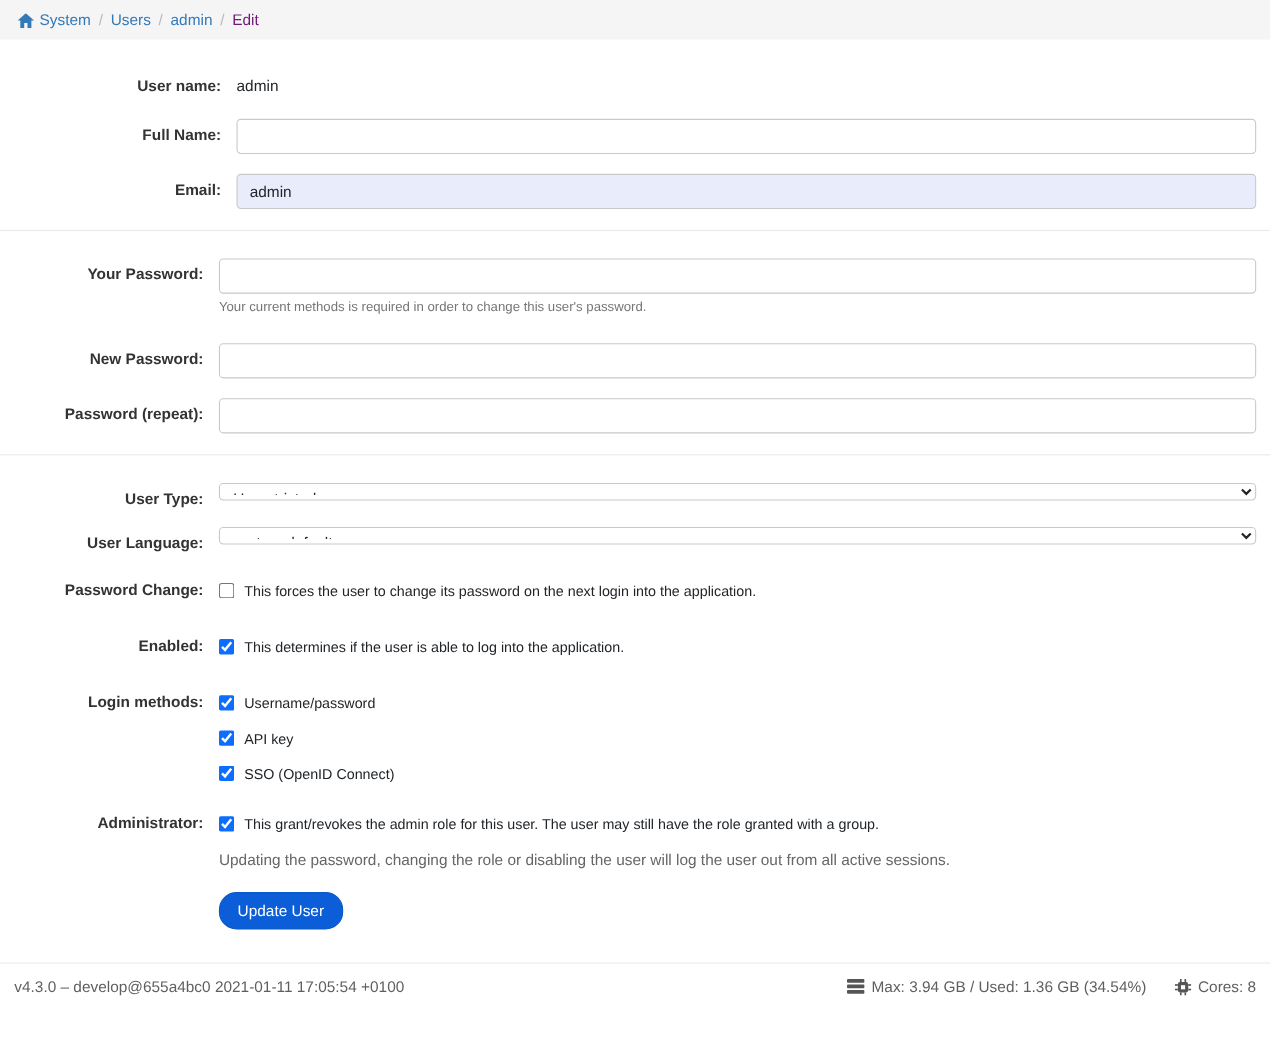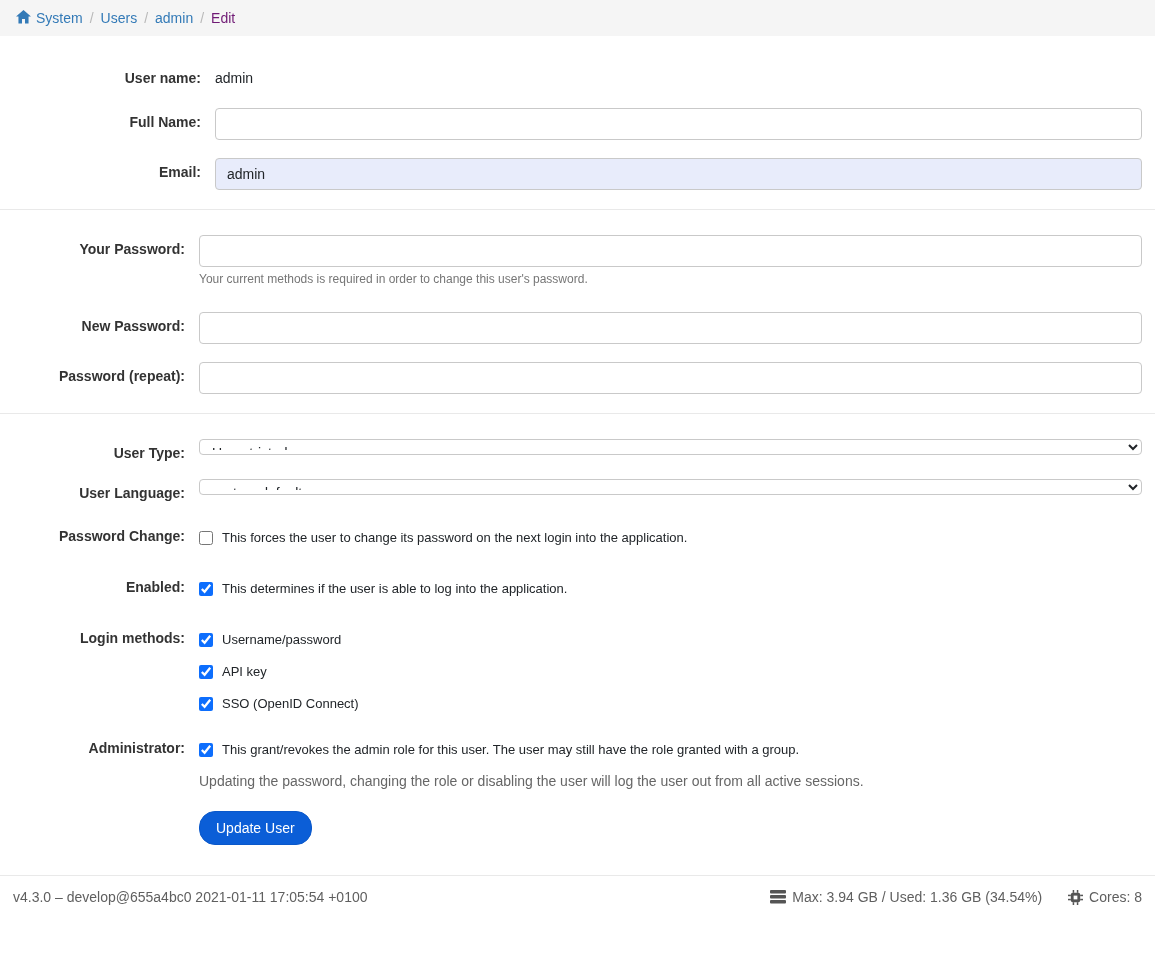--- a/index.html
+++ b/index.html
@@ -14,21 +14,21 @@
 
   
   .crumb-bar {
     background: #f5f5f5;
     padding: 10px 16px;
     display: flex;
     align-items: center;
     gap: 7px;
     font-size: 14px;
   }
-  .crumb-home { display: flex; align-items: flex-start; gap: 5px; cursor: pointer; text-decoration: none; }
+  .crumb-home { display: flex; align-items: flex-end; gap: 5px; cursor: pointer; text-decoration: none; }
   .home-icon svg { width: 15px; height: 14px; fill: #337ab7; display: block; }
   .crumb-link { color: #337ab7; text-decoration: none; cursor: pointer; }
   .crumb-sep { color: #b9b9b9; }
   .crumb-current { color: #701a75; }
 
   
   .content { padding: 0 13px 0 0; }
   .sec-1 { margin-top: 28px; margin-left: 16px; }
   .sec-2, .sec-3 { margin-top: 25px; }
   .frow { display: flex; align-items: flex-start; }
@@ -65,21 +65,21 @@
     border-radius: 4px;
     padding: 4px 8px;
     font-size: 14px;
     font-family: inherit;
     color: #212529;
     background: #fff;
   }
 
   .help { font-size: 12px; color: #767676; margin-top: 5px; }
 
-  .chk-line { display: flex; align-items: center; gap: 9px; padding-top: 3px; }
+  .chk-line { display: flex; gap: 9px; padding-top: 3px; }
   input[type="checkbox"] {
     width: 14px; height: 14px;
     accent-color: #0d6efd;
     flex: 0 0 14px;
     cursor: pointer;
   }
   .chk-text { font-size: 13px; color: #212529; }
   .chk-stack .chk-line { margin-bottom: 14px; }
   .chk-stack .chk-line:last-child { margin-bottom: 0; }
 

